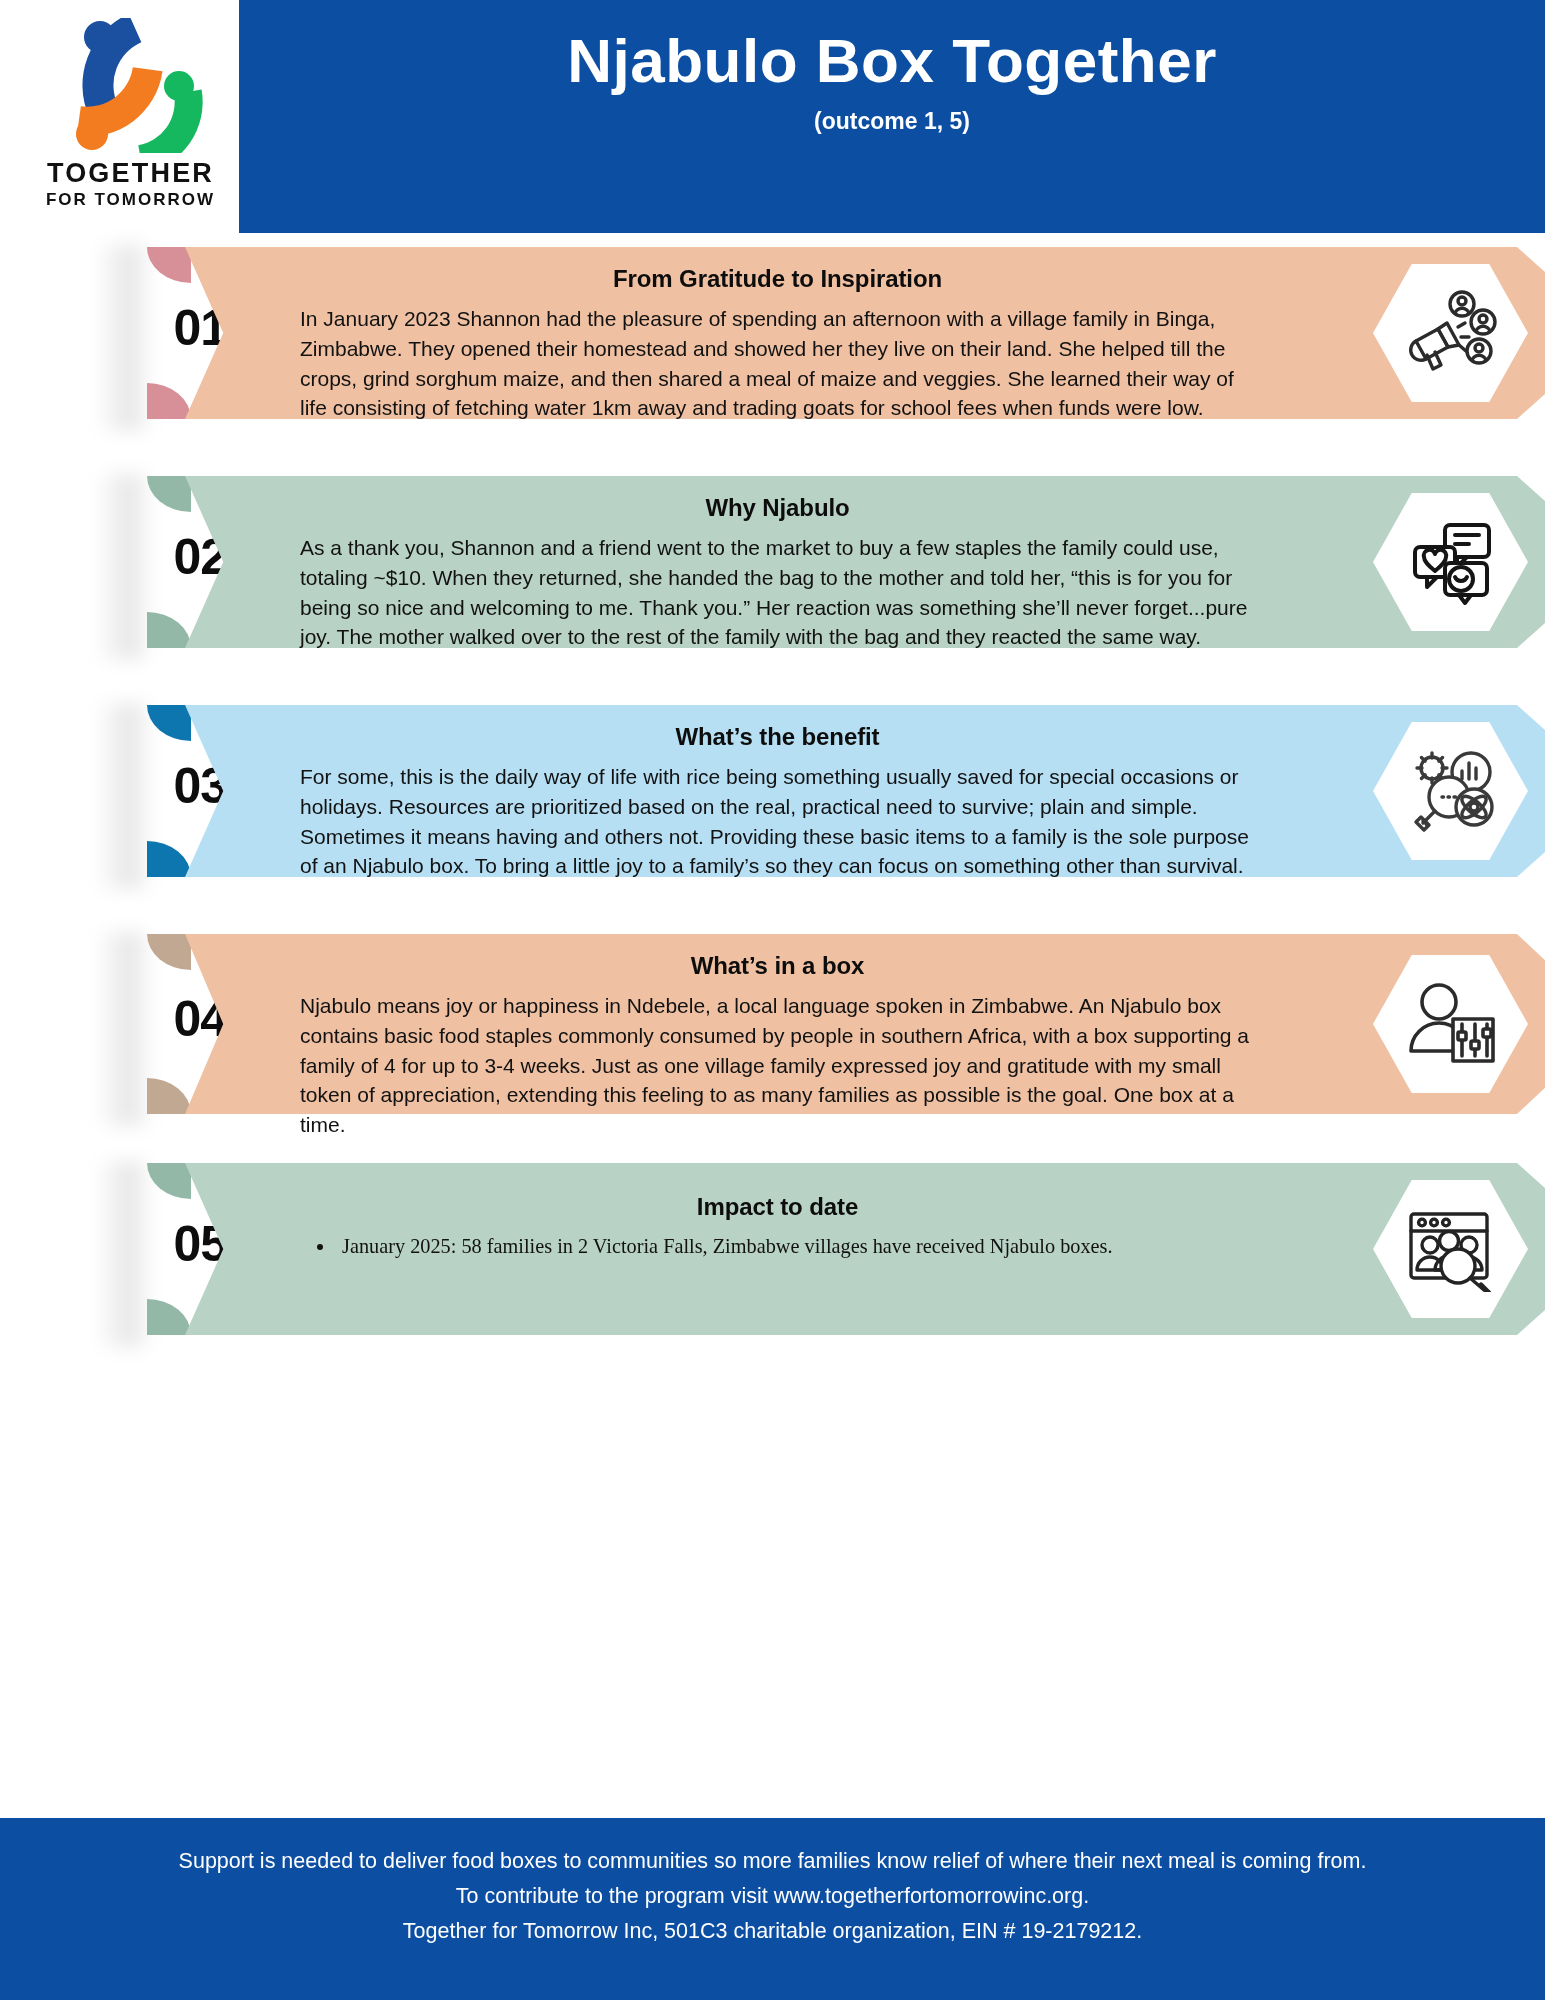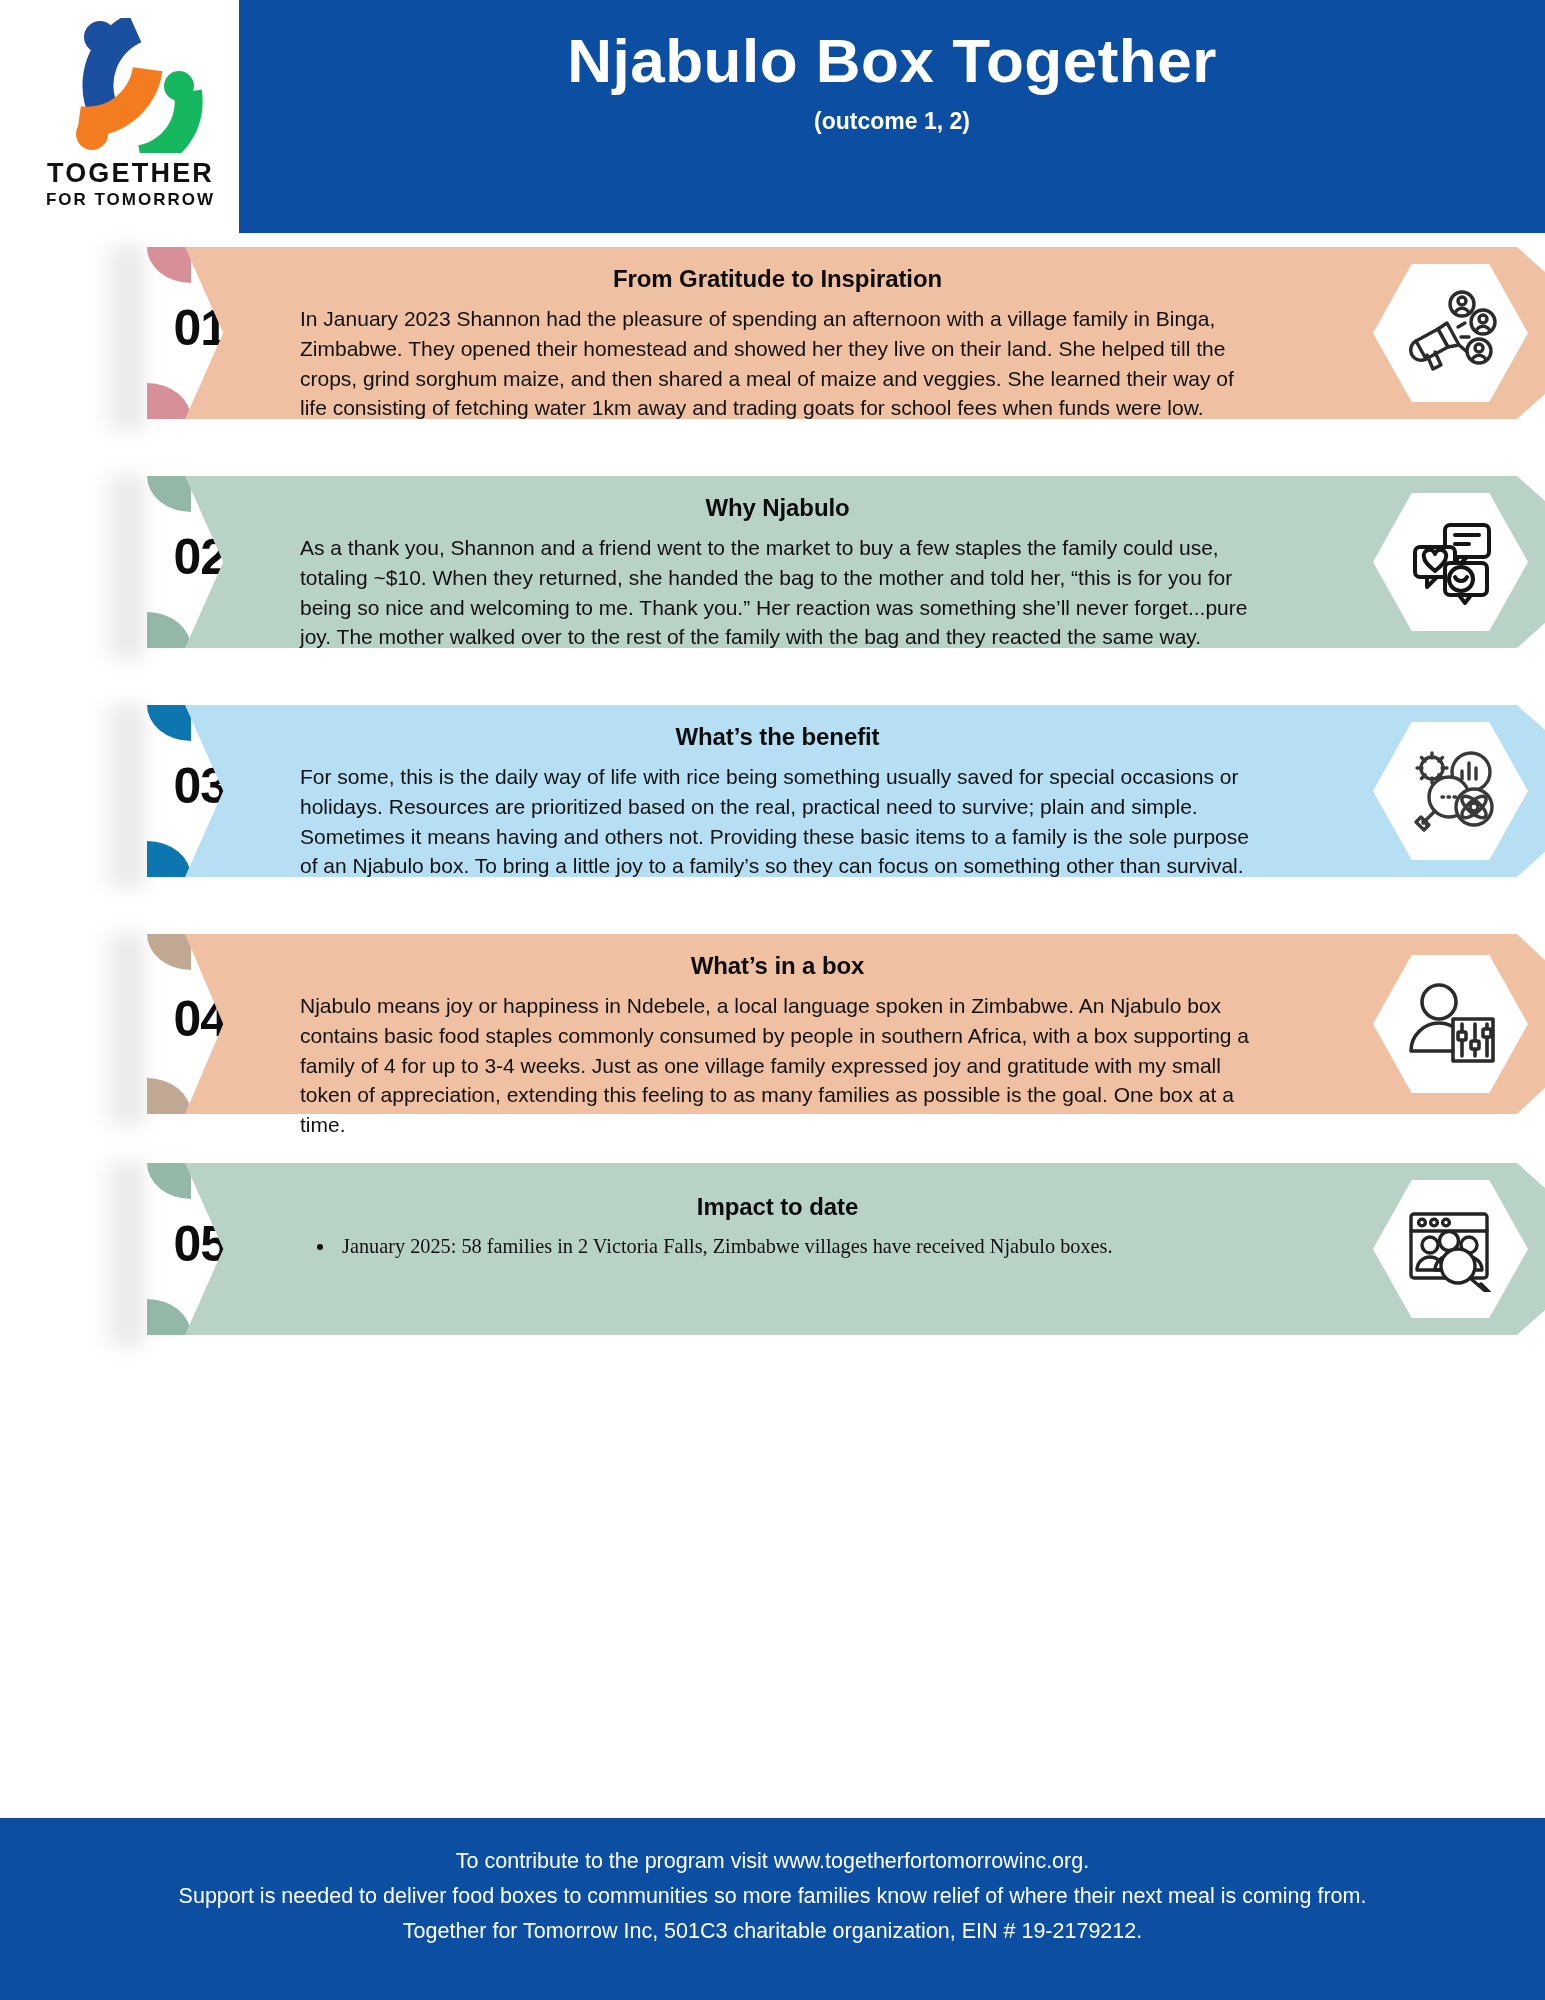--- a/index.html
+++ b/index.html
@@ -246,21 +246,21 @@
         <circle cx="123" cy="68" r="15" fill="#15B75F"></circle>
         <path d="M78 122 A44 44 0 0 0 122 78 L150 78 A72 72 0 0 1 78 150 Z" fill="#15B75F" transform="rotate(-10 110 100)"></path>
         <circle cx="36" cy="116" r="16" fill="#F47C20"></circle>
         <path d="M16 62 A46 46 0 0 1 62 108 L92 108 A76 76 0 0 0 16 32 Z" fill="#F47C20" transform="rotate(98 52 82)"></path>
       </svg>
       <div class="logo-text-1">TOGETHER</div>
       <div class="logo-text-2">FOR TOMORROW</div>
     </div>
 
     <div class="header-title">Njabulo Box Together</div>
-    <div class="header-sub">(outcome 1, 2)</div>
+    <div class="header-sub">(outcome 1, 5)</div>
   </div>
 
   <div class="sections" id="sections-host">
       <div class="section" style="top: 14px; height: 172px;">
     <div class="band-shadow" style="top:-2px;height:186px;"></div>
 
     <div class="num" style="top:52px;">01.</div>
 
     <div class="banner-wrap" style="top:0;height:172px;">
 
@@ -438,18 +438,18 @@
         <div class="sec-title">Impact to date</div>
         <ul class="sec-list">
               <li>January 2025: 58 families in 2 Victoria Falls, Zimbabwe villages have received Njabulo boxes.</li>
             </ul>
       </div>
     </div>
       </div>
     </div>
 
   <div class="footer">
+    <div class="footer-line">Support is needed to deliver food boxes to communities so more families know relief of where their next meal is coming from.</div>
     <div class="footer-line">To contribute to the program visit www.togetherfortomorrowinc.org.</div>
-    <div class="footer-line">Support is needed to deliver food boxes to communities so more families know relief of where their next meal is coming from.</div>
     <div class="footer-line">Together for Tomorrow Inc, 501C3 charitable organization, EIN # 19-2179212.</div>
   </div>
 
 </div>
 
 </body></html>

